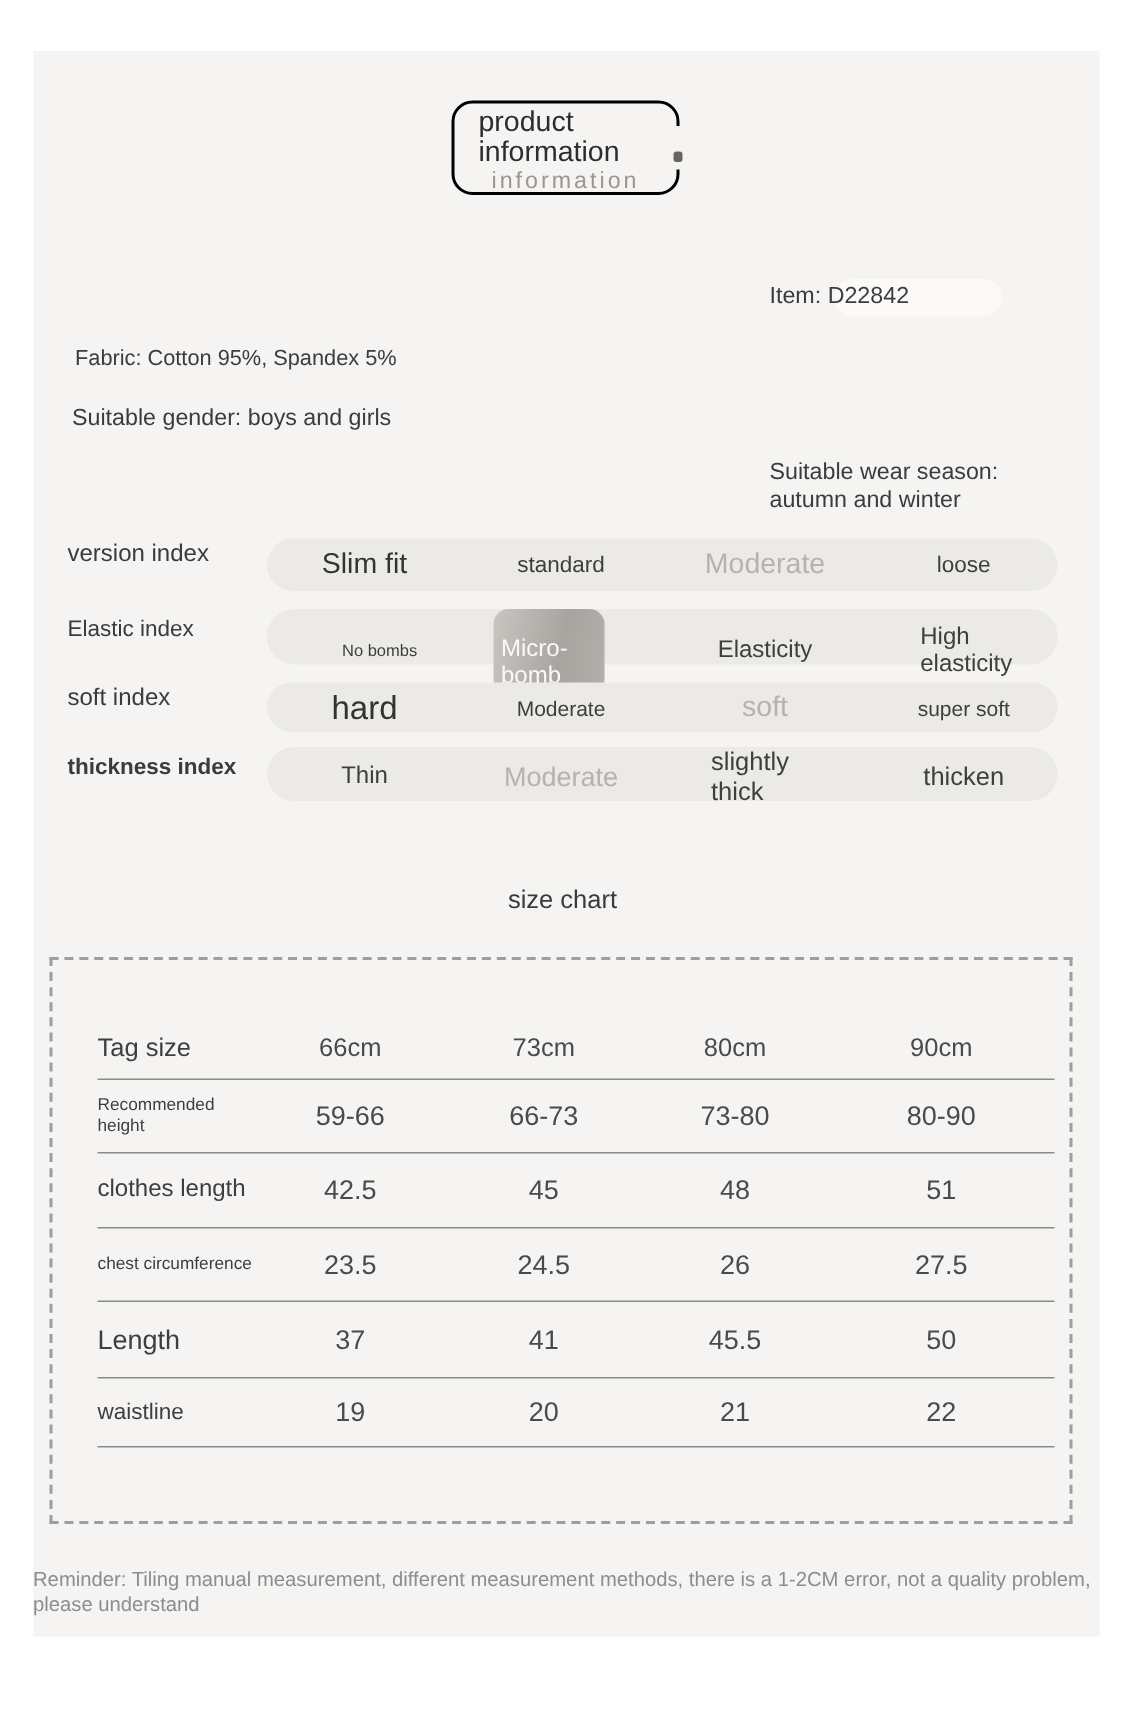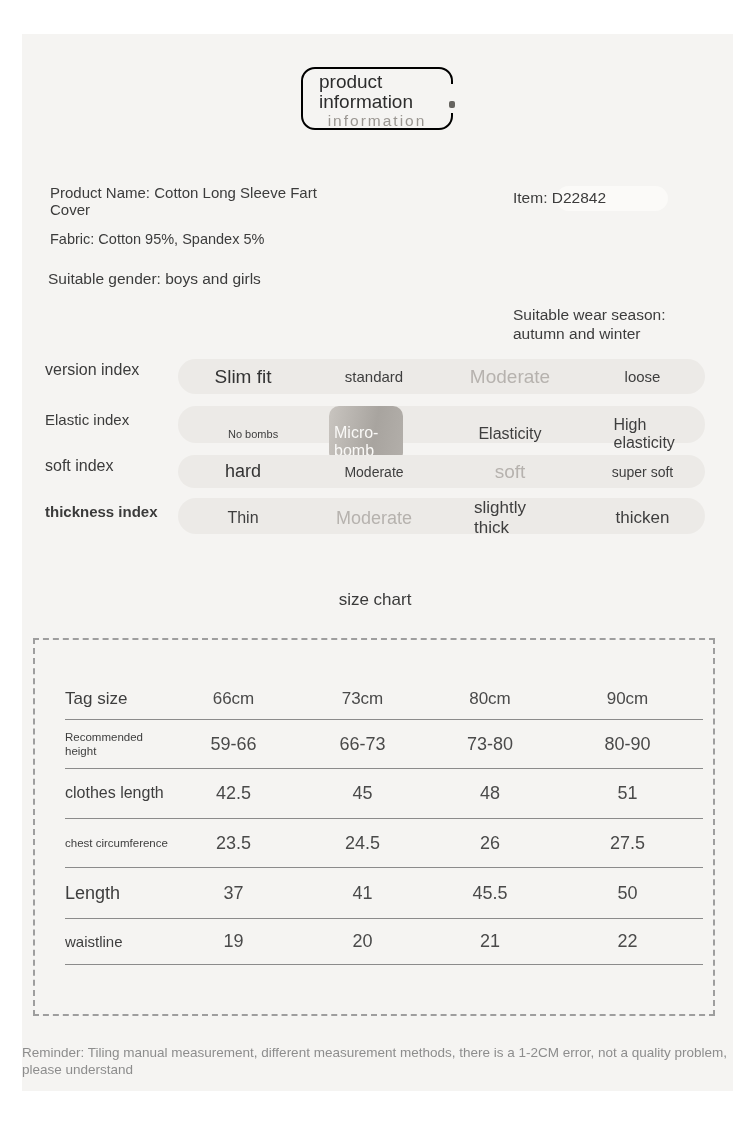--- a/index.html
+++ b/index.html
@@ -35,21 +35,21 @@
 
   .idx-bar { position:absolute; left:178px; width:527px; background:#eceae7; border-radius:18px;
              display:grid; grid-template-columns:130px 132px 140px 125px;
              align-items:center; justify-items:center; overflow:visible; }
   .bar-r1 { top:359px; height:35px; }
   .bar-r2 { top:406px; height:37px; }
   .bar-r3 { top:455px; height:33px; }
   .bar-r4 { top:498px; height:36px; }
 
   .ov-lg       { font-size:19px; color:#333333; }
-  .ov-lg18     { font-size:18px; color:#333333; }
+  .ov-lg18     { font-size:22px; color:#333333; }
   .ov-md       { font-size:15px; color:#3e3e3e; }
   .ov-md16     { font-size:16px; color:#3e3e3e; }
   .ov-md17     { font-size:17px; color:#3e3e3e; }
   .ov-sm       { font-size:14px; color:#3e3e3e; }
   .ov-lg-light { font-size:19px; color:#b6b2ae; }
   .ov-md-light { font-size:18px; color:#b6b2ae; }
   .ov-2l       { line-height:1.18; text-align:left; display:block; color:#3e3e3e; }
   .fs155 { font-size:11px;margin-left:26px; } .fs16 { font-size:16px;margin-left:20px; } .fs17 { font-size:17px; }
   .w56 { width:56px; } .w72 { width:72px; } .w78 { width:78px; }
   .chip { display:block; width:74px; position:relative; left:-8px; padding:18px 0 3px 5px;
@@ -84,21 +84,20 @@
 
   <div class="badge">
     <div class="badge-gap"></div>
     <div class="badge-dot"></div>
     <div class="badge-l1">product</div>
     <div class="badge-l2">information</div>
     <div class="badge-sub">information</div>
   </div>
 
   <div class="item-pill"></div>
-  <div class="p-name">Product Name: Cotton Long Sleeve Fart Cover</div>
   <div class="p-item">Item: D22842</div>
   <div class="p-fabric">Fabric: Cotton 95%, Spandex 5%</div>
   <div class="p-gender">Suitable gender: boys and girls</div>
   <div class="p-season">Suitable wear season: autumn and winter</div>
 
   <div class="idx-label lab-r1">version index</div>
   <div class="idx-bar bar-r1">
     <span class="ov-lg">Slim fit</span>
     <span class="ov-md">standard</span>
     <span class="ov-lg-light">Moderate</span>

